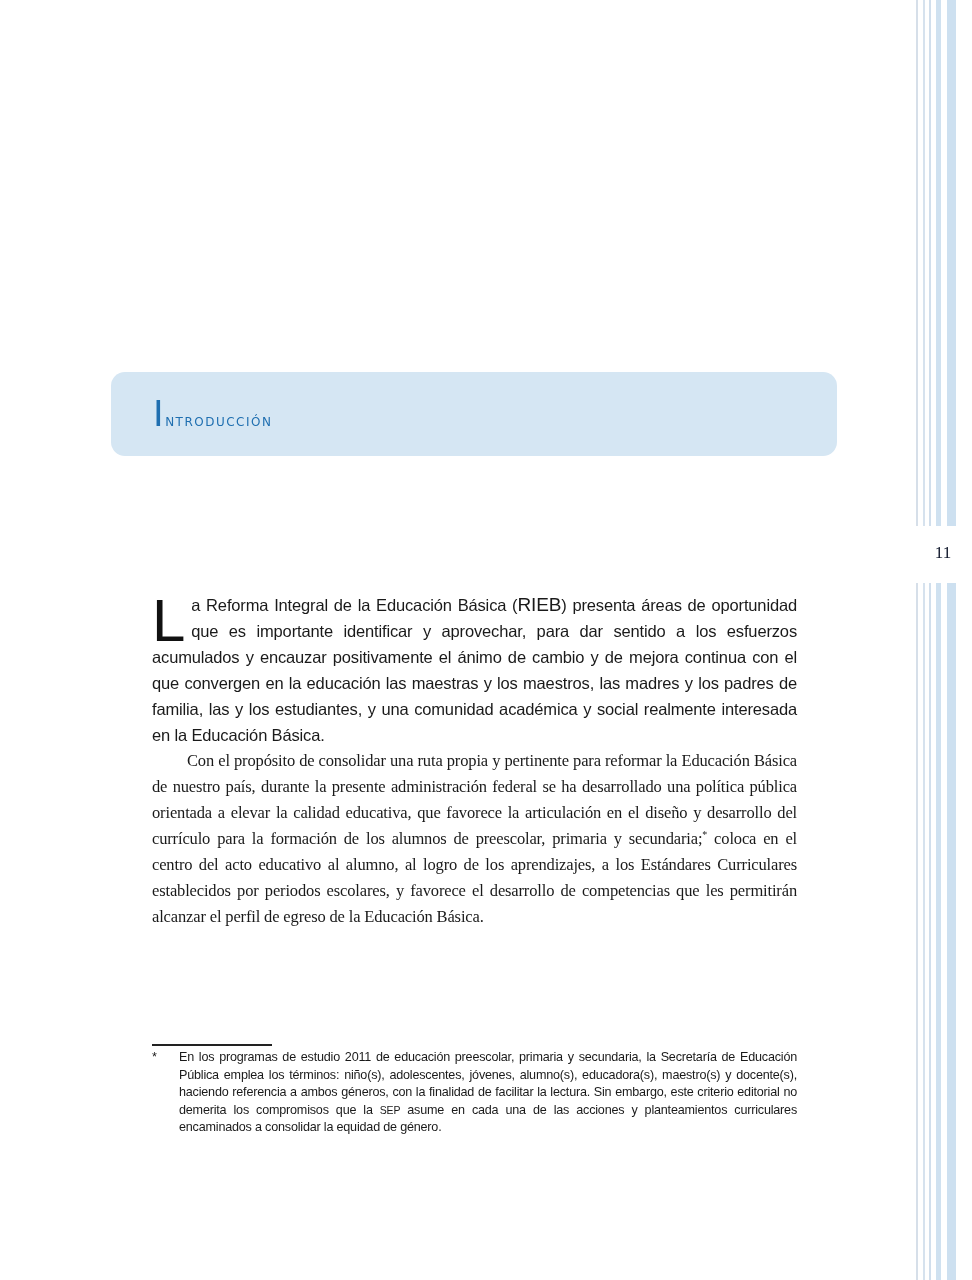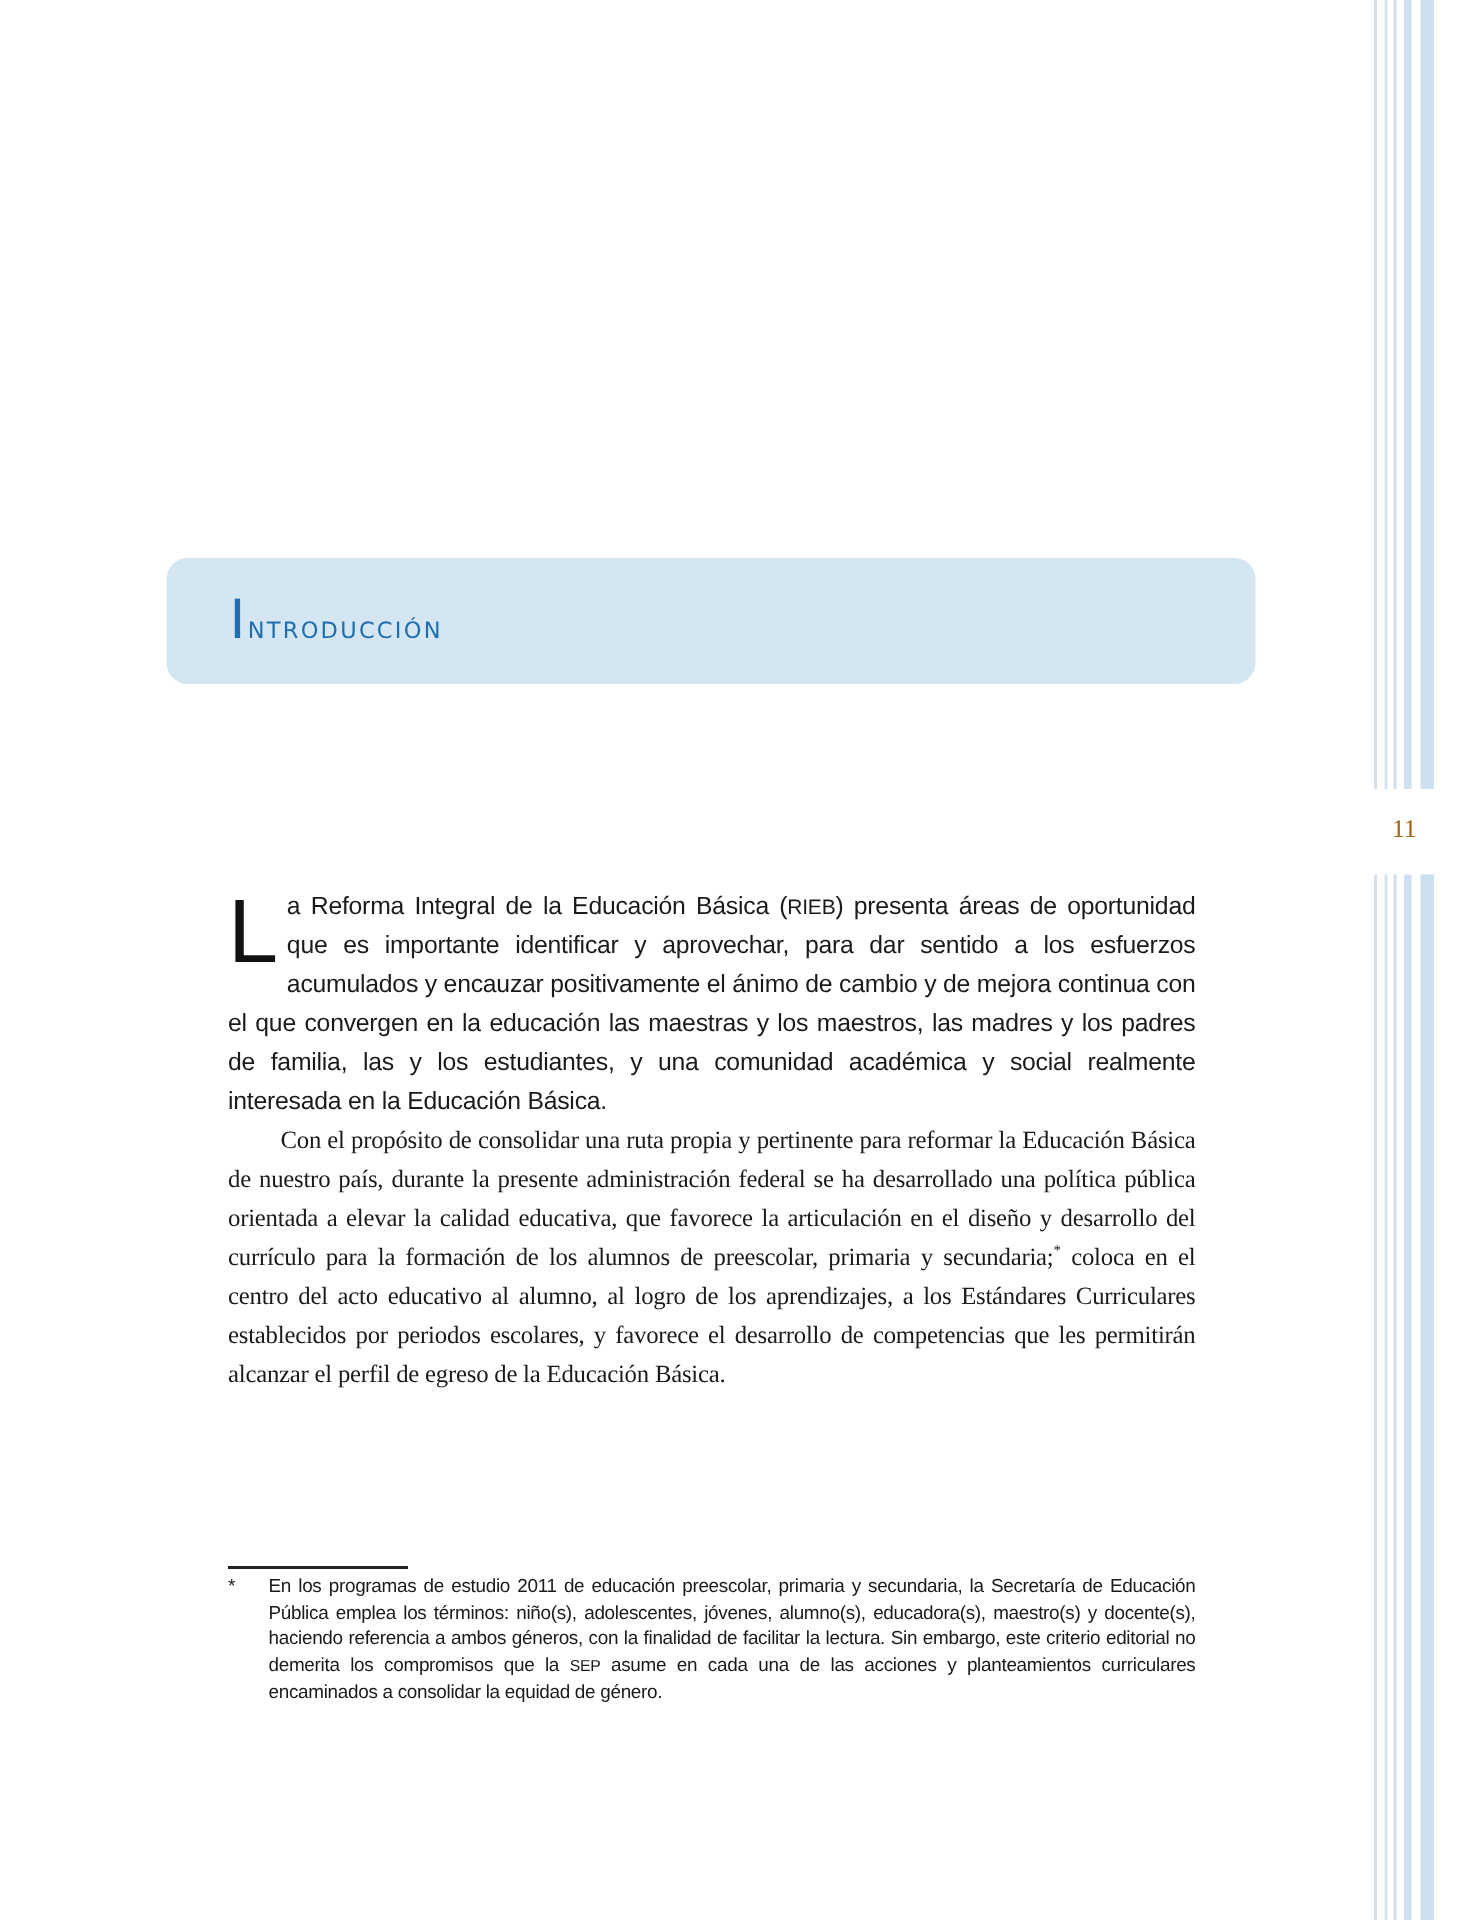--- a/index.html
+++ b/index.html
@@ -14,49 +14,49 @@
   .stripes.bottom { top: 583px; height: 697px; }
   .stripe { position: absolute; top: 0; bottom: 0; }
   .s1 { left: 916px; width: 2px; background: #d6dfe9; }
   .s2 { left: 923px; width: 2px; background: #d6e2ee; }
   .s3 { left: 929px; width: 2px; background: #d0deec; }
   .s4 { left: 936px; width: 5px; background: #cfe1f0; }
   .s5 { left: 947px; width: 9px; background: #cde0f0; }
 
   .page-number {
     position: absolute; left: 928px; top: 543px; width: 30px;
-    font-family: "Liberation Serif", serif; font-size: 17px; color: #a16207;
-    text-align: left;
+    font-family: "Liberation Serif", serif; font-size: 17px; color: #0f172a;
+    text-align: center;
   }
 
   .title-band {
     position: absolute; left: 111px; top: 372px; width: 726px; height: 84px;
     background: #d5e6f3; border-radius: 14px;
   }
   .title {
     position: absolute; left: 42px; top: 22px; margin: 0;
     font-family: "DejaVu Sans", sans-serif; font-weight: normal;
     font-variant: small-caps; letter-spacing: 1.5px;
     font-size: 36px; line-height: 40px; color: #1f6fb0;
   }
   .title .cap { font-size: 36px; }
-  .title .rest { font-size: 22px; text-transform: lowercase; }
+  .title .rest { font-size: 17px; text-transform: lowercase; }
 
   .body-text {
     position: absolute; left: 152px; top: 592px; width: 645px;
     font-size: 16.5px; line-height: 25.9px; text-align: justify;
     font-family: "Liberation Sans", sans-serif; letter-spacing: -0.15px;
   }
   .body-text p { margin: 0; }
   .body-text p.indent { text-indent: 35px; font-family: Liberation Serif, serif; }
   .dropcap {
     float: left; font-size: 60px; line-height: 46px; margin: 6px 6px 0 0;
     font-family: "Liberation Sans", sans-serif; color: #111;
   }
-  .smallcaps { font-size: 14px; }
+  .smallcaps { font-size: 19px; }
   sup { font-size: 10px; line-height: 0; }
 
   .footnote-rule {
     position: absolute; left: 152px; top: 1044px; width: 120px; height: 1.5px; background: #222;
   }
   .footnote {
     position: absolute; left: 152px; top: 1049px; width: 645px;
     font-size: 12.6px; line-height: 17.6px; text-align: justify;
     letter-spacing: -0.2px;
   }

